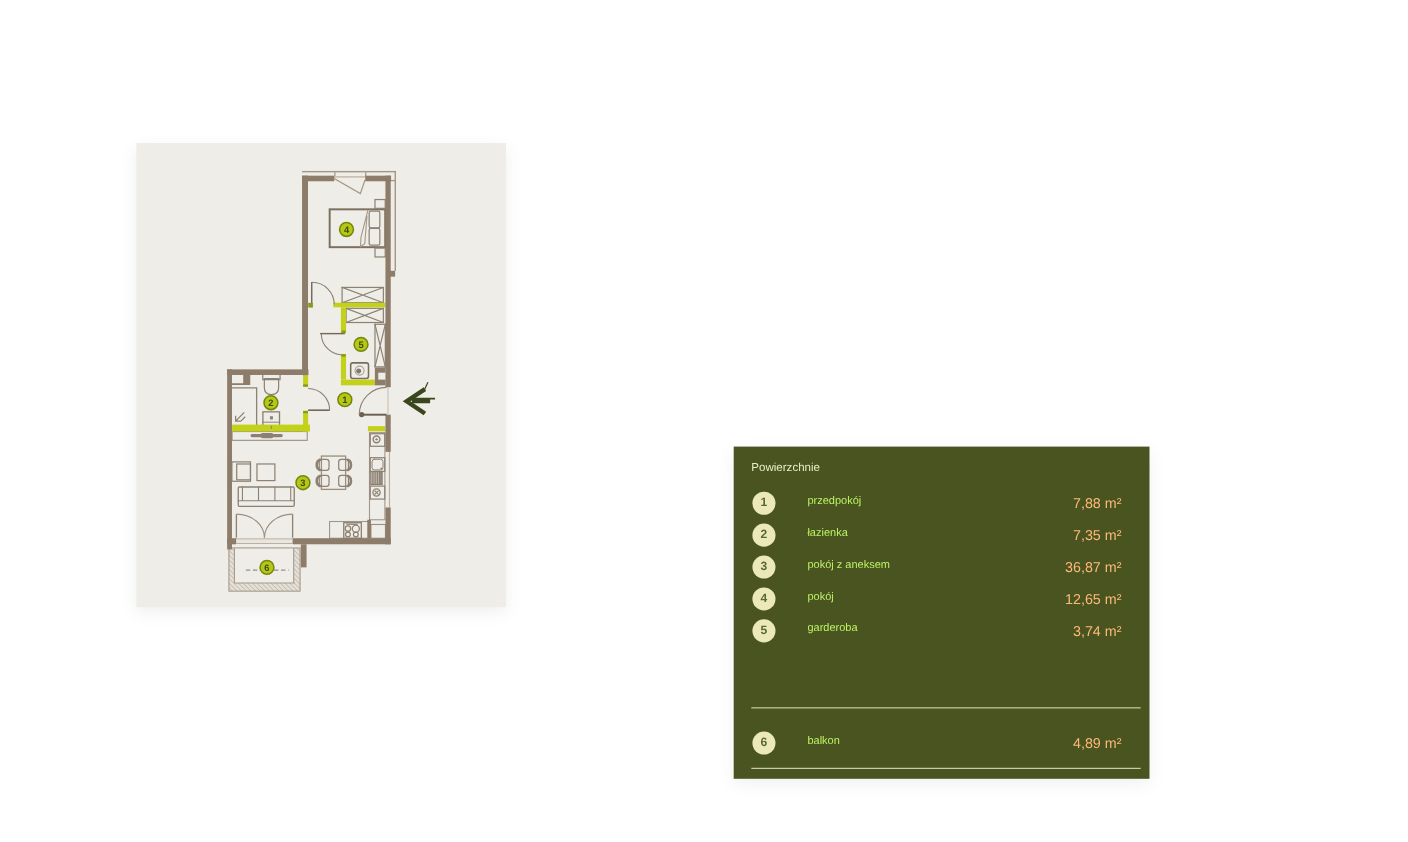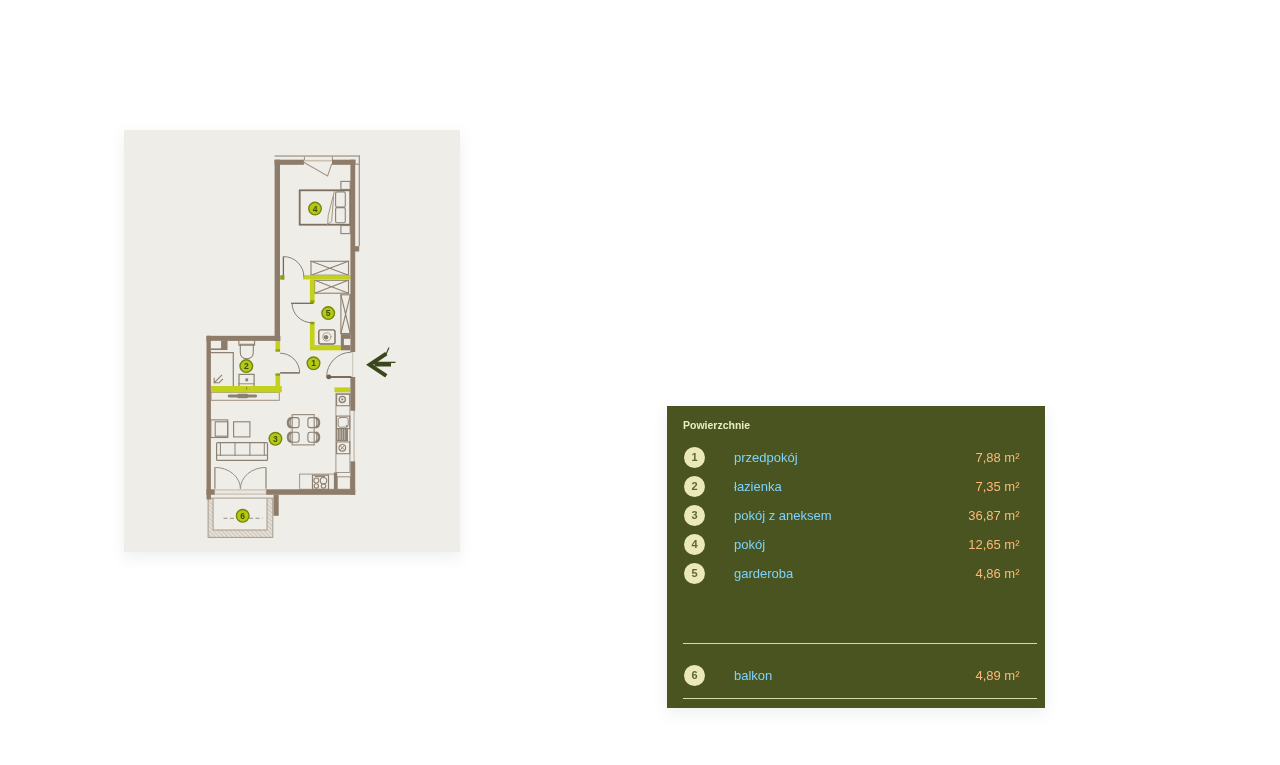--- a/index.html
+++ b/index.html
@@ -1,21 +1,21 @@
 <!DOCTYPE html>
 <html><head>
 <meta charset="utf-8">
 <style>
   html,body{margin:0;padding:0;background:#ffffff;width:1280px;height:765px;overflow:hidden;}
   body{font-family:"Liberation Sans", sans-serif;position:relative;}
   .legend{position:absolute;left:667px;top:406px;width:378px;height:302px;background:#495420;box-shadow:0 5px 14px rgba(90,95,110,0.10);}
-  .lg-title{position:absolute;left:16px;top:13px;font-size:10.5px;font-weight:bold;color:#e9ecc3;}
+  .lg-title{position:absolute;left:16px;top:13px;font-size:10.5px;font-weight:normal;color:#e9ecc3;}
   .row{position:absolute;left:0;width:378px;height:22px;}
   .num{position:absolute;left:17px;top:0;width:21px;height:21px;border-radius:50%;background:#ebe8ba;color:#5d6637;font-size:11px;font-weight:bold;text-align:center;line-height:21px;}
-  .nm{position:absolute;left:67px;top:3px;font-size:13px;color:#7dd3fc;}
+  .nm{position:absolute;left:67px;top:3px;font-size:10px;color:#bef264;}
   .vl{position:absolute;right:25.5px;top:3px;font-size:13px;color:#fdba74;}
   .sep{position:absolute;left:16px;width:354px;height:0;border-top:1px solid #d5dab0;}
 </style>
 </head>
 <body>
 
 <div style="position:absolute;left:124px;top:130px;width:336px;height:422px;background:#efede8;box-shadow:0 5px 14px rgba(90,95,110,0.10);"></div>
 
 <svg width="1280" height="765" viewBox="0 0 1280 765" style="position:absolute;left:0;top:0;">
   <defs>
@@ -319,21 +319,21 @@
 
   <div class="row" style="top:128px;">
       <span class="num">4</span>
       <span class="nm">pokój</span>
       <span class="vl">12,65 m²</span>
     </div>
 
   <div class="row" style="top:157px;">
       <span class="num">5</span>
       <span class="nm">garderoba</span>
-      <span class="vl">4,86 m²</span>
+      <span class="vl">3,74 m²</span>
     </div>
 
   <div class="sep" style="top:237px;"></div>
 
   <div class="row" style="top:259px;">
       <span class="num">6</span>
       <span class="nm">balkon</span>
       <span class="vl">4,89 m²</span>
     </div>
 

